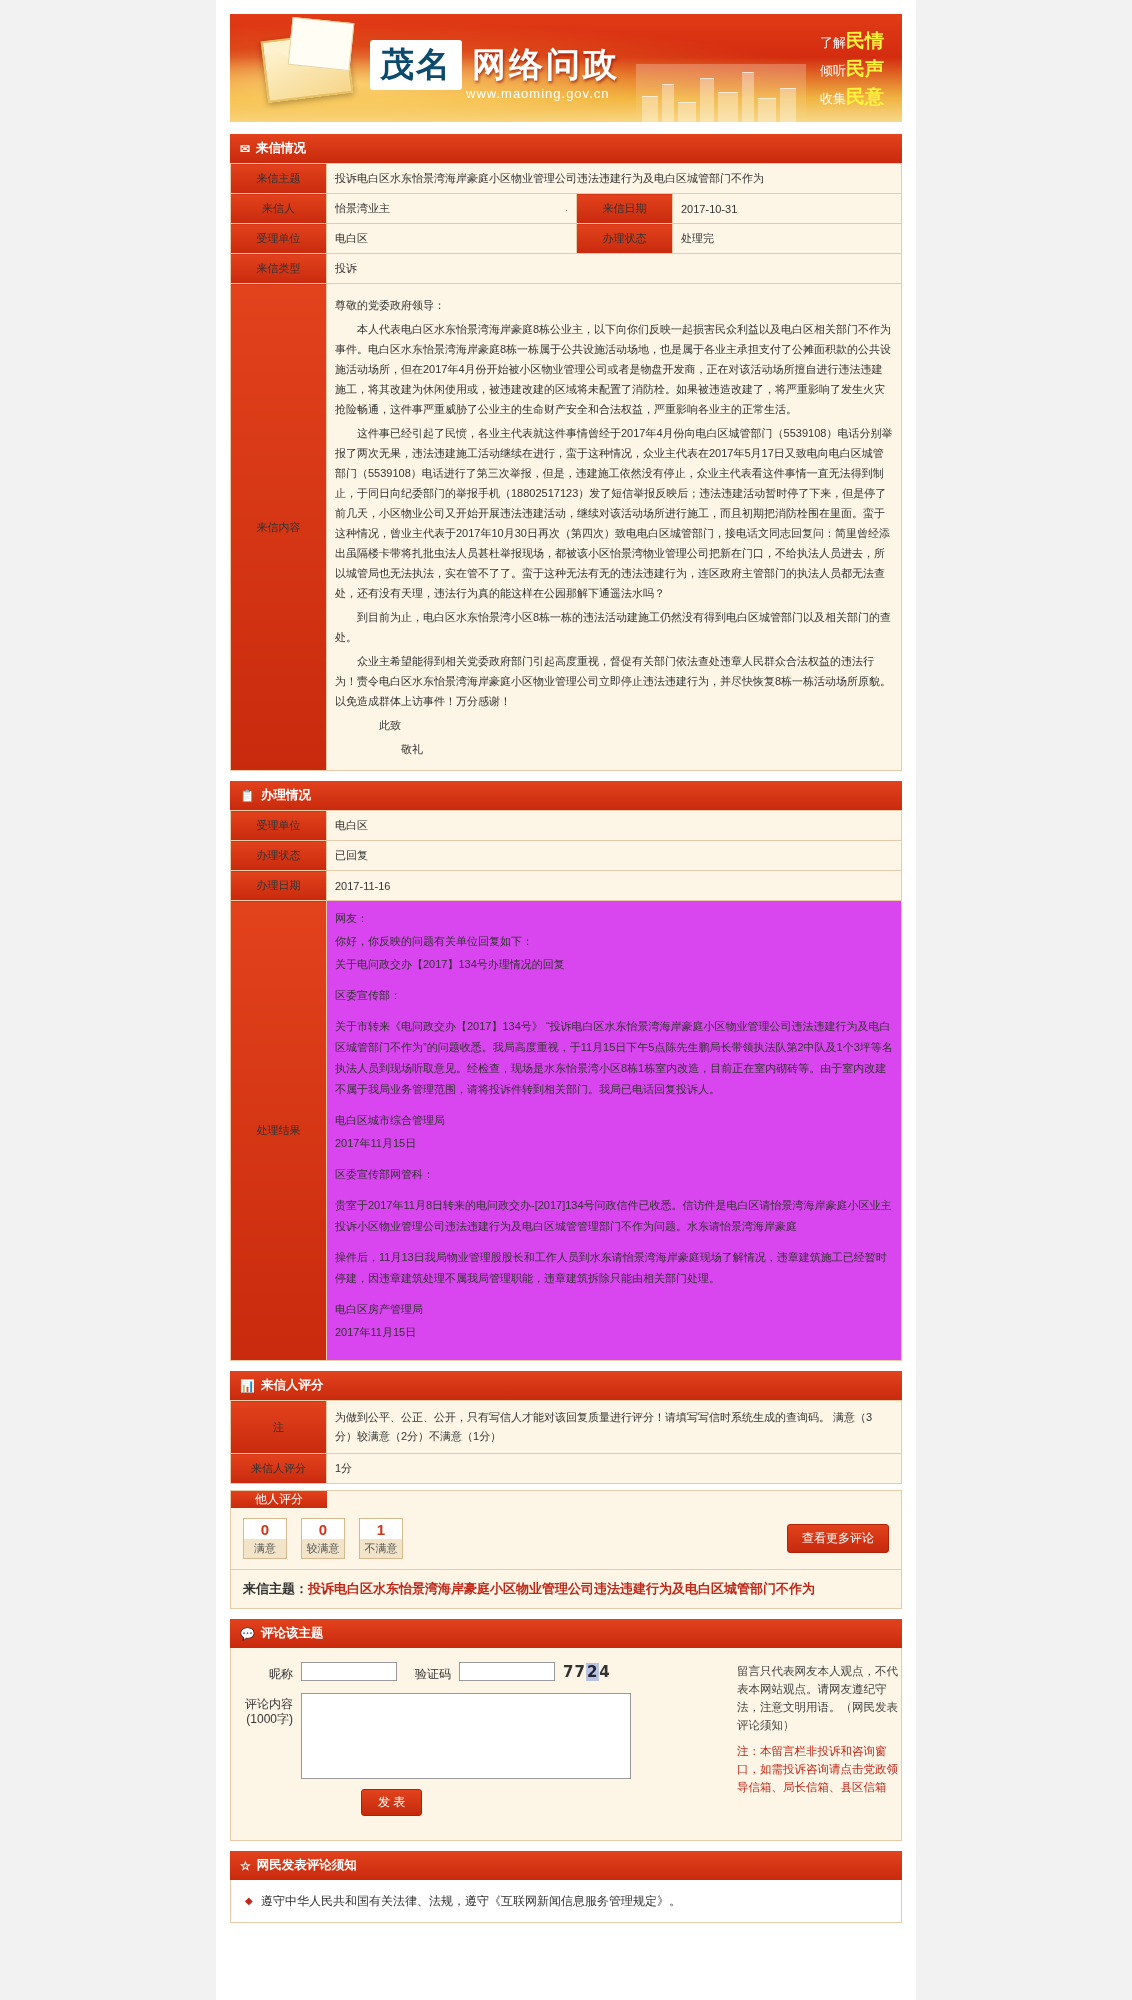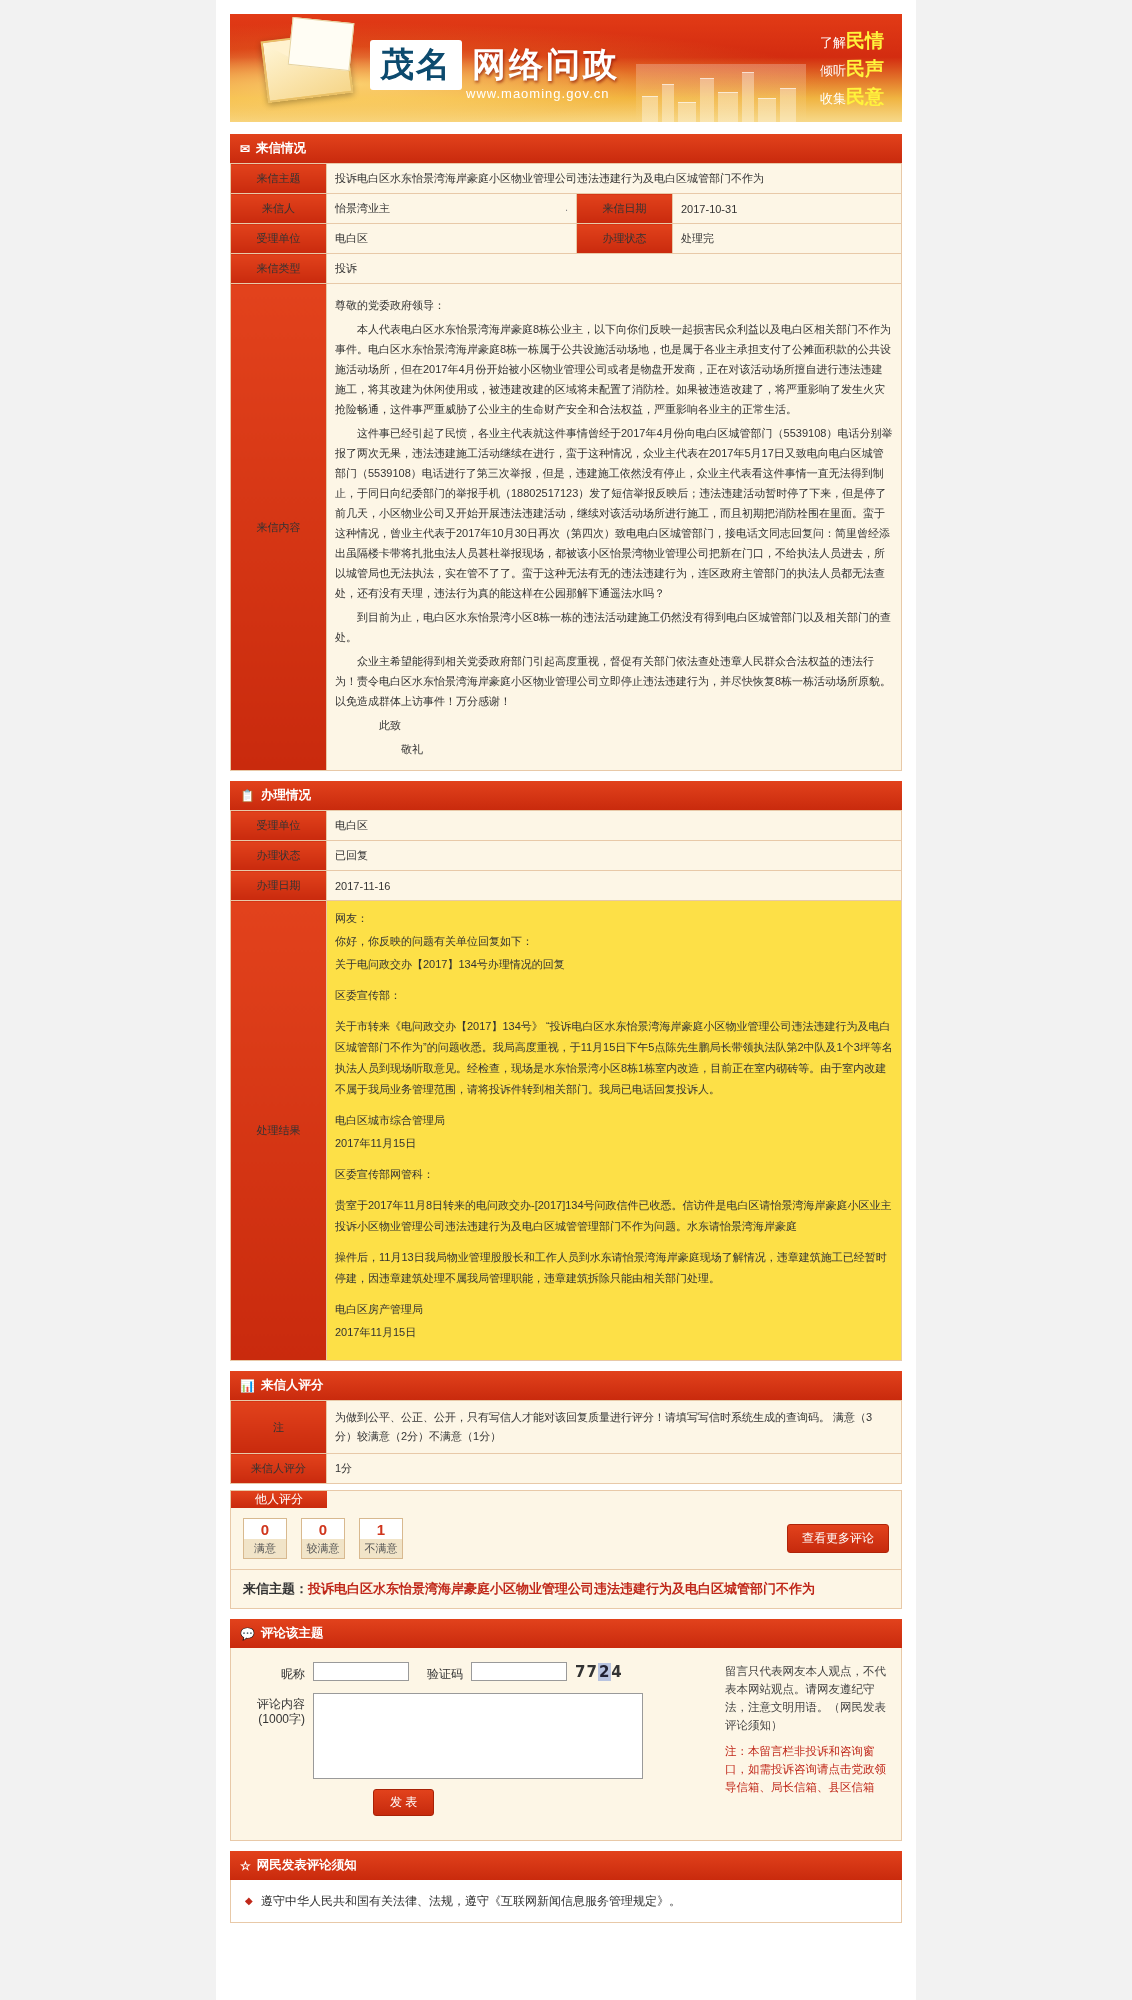--- a/index.html
+++ b/index.html
@@ -101,21 +101,21 @@
 
   .content-cell {
     background:#fdf6e6; color:#b3271a; font-size: 12px; line-height: 20px;
     padding: 10px 12px; vertical-align: top;
   }
   .content-cell p { margin: 4px 0 4px 0; text-indent: 2em; }
   .content-cell p.noind { text-indent: 0; }
   .content-cell p.ind4 { text-indent: 4em; }
 
   .reply-cell {
-    background:#fde047; color:#d0351c; font-size: 12px; line-height: 21px;
+    background:#d946ef; color:#d0351c; font-size: 12px; line-height: 21px;
     padding: 10px 12px; vertical-align: top;
   }
   .reply-cell p { margin: 0 0 10px 0; }
   .reply-cell p.tight { margin-bottom: 2px; }
 
   
   .note-cell { background:#fdf6e6; font-size: 12px; color:#333; line-height: 19px; padding: 8px 10px; }
 
   .others {
     display:flex; align-items:center; gap: 14px;
@@ -132,21 +132,21 @@
     cursor: pointer;
   }
 
   .subject-line {
     border:1px solid #e8c9a8; border-top:none; background:#fdf6e6;
     padding: 10px 12px; font-size: 13px; font-weight: bold; color:#333;
   }
   .subject-line .red { color:#c0281a; }
 
   
-  .form-wrap { border:1px solid #e8c9a8; border-top:none; background:#fdf6e6; padding: 14px 12px; display:flex; }
+  .form-wrap { border:1px solid #e8c9a8; border-top:none; background:#fdf6e6; padding: 14px 0; display:flex; }
   .form-left { flex: 1; }
   .row { display:flex; align-items:flex-start; margin-bottom: 10px; }
   .row label { width: 62px; text-align:right; font-size:12px; color:#333; padding-top:4px; margin-right:8px; }
   .row label.two { line-height: 15px; }
   input.txt { border:1px solid #9a9a9a; height: 19px; width: 96px; font-size: 12px; padding: 0 3px; background:#fff; }
   .captcha {
     margin-left: 8px; font-size: 15px; font-weight: bold; letter-spacing: 1px;
     font-family: "DejaVu Sans", sans-serif; color:#333; padding-top: 1px;
   }
   .captcha .hl { background:#b9c4e0; color:#223; padding: 0 1px; }

